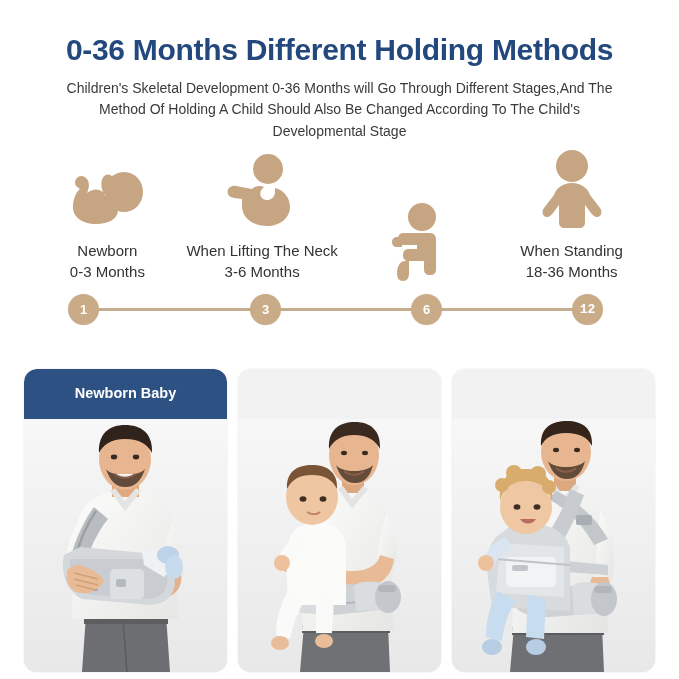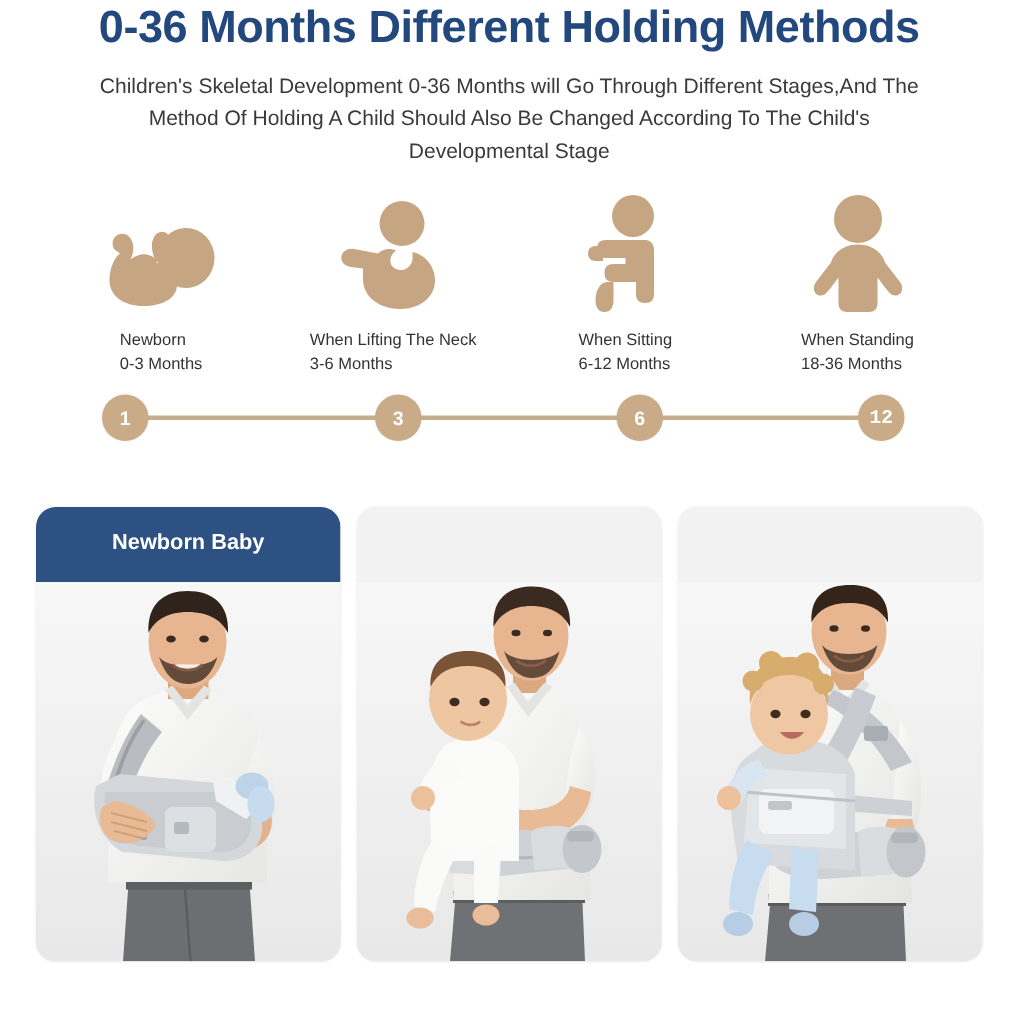--- a/index.html
+++ b/index.html
@@ -16,20 +16,21 @@
     position: relative;
     width: 679px;
     height: 679px;
     background: #ffffff;
   }
 
   
   .header {
     padding-top: 2px;
     text-align: center;
+    margin-top: 31px;
   }
   .main-title {
     font-size: 30px;
     font-weight: bold;
     color: #23487e;
     letter-spacing: -0.3px;
     line-height: 1.15;
     font-family: "Liberation Sans", sans-serif;
   }
   .subtitle {
@@ -58,22 +59,22 @@
     justify-content: flex-end;
   }
   .stage-icon {
     height: 78px;
     display: flex;
     align-items: flex-end;
     justify-content: center;
   }
   .stage-label {
     margin-top: 10px;
-    text-align: left;
-    font-size: 11px;
+    text-align: center;
+    font-size: 15px;
     color: #333333;
     line-height: 1.45;
   }
   .stage-label .l2 { display: block; }
 
   
   .timeline {
     position: absolute;
     top: 263px;
     left: 68px;
@@ -208,24 +209,20 @@
             <path d="M27 30 L46 30 C50 30 52 33 52 37 L52 66 C52 70 50 72 46 72
                      C42 72 40 70 40 66 L40 58 L25 58 C21 58 19 56 19 52
                      C19 48 21 46 25 46 L33 46 L33 42 L20 42
                      C16 42 14 40 14 36 C14 32 16 30 20 30 Z"></path>
             <path d="M13 34 C10 34 8 36 8 39 C8 42 10 44 13 44 L18 44 L18 34 Z"></path>
             <path d="M25 58 L25 70 C25 75 23 78 19 78 C15 78 13 75 13 70
                      C13 64 16 58 21 58 Z"></path>
           </g>
         </svg>
       </div>
-      <div class="stage-label">
-        <span>When Sitting</span>
-        <span class="l2">6-12 Months</span>
-      </div>
     </div>
 
     <div class="stage">
       <div class="stage-icon">
         <svg width="70" height="80" viewBox="0 0 70 80" aria-hidden="true">
           <g fill="#c6a582">
             <circle cx="35" cy="16" r="16"></circle>
             <path d="M35 33 C44 33 51 38 53 45 L63 58 C66 62 64 67 60 67
                      C57 67 56 65 54 63 L48 55 L48 72 C48 76 46 78 42 78
                      L28 78 C24 78 22 76 22 72 L22 55 L16 63

